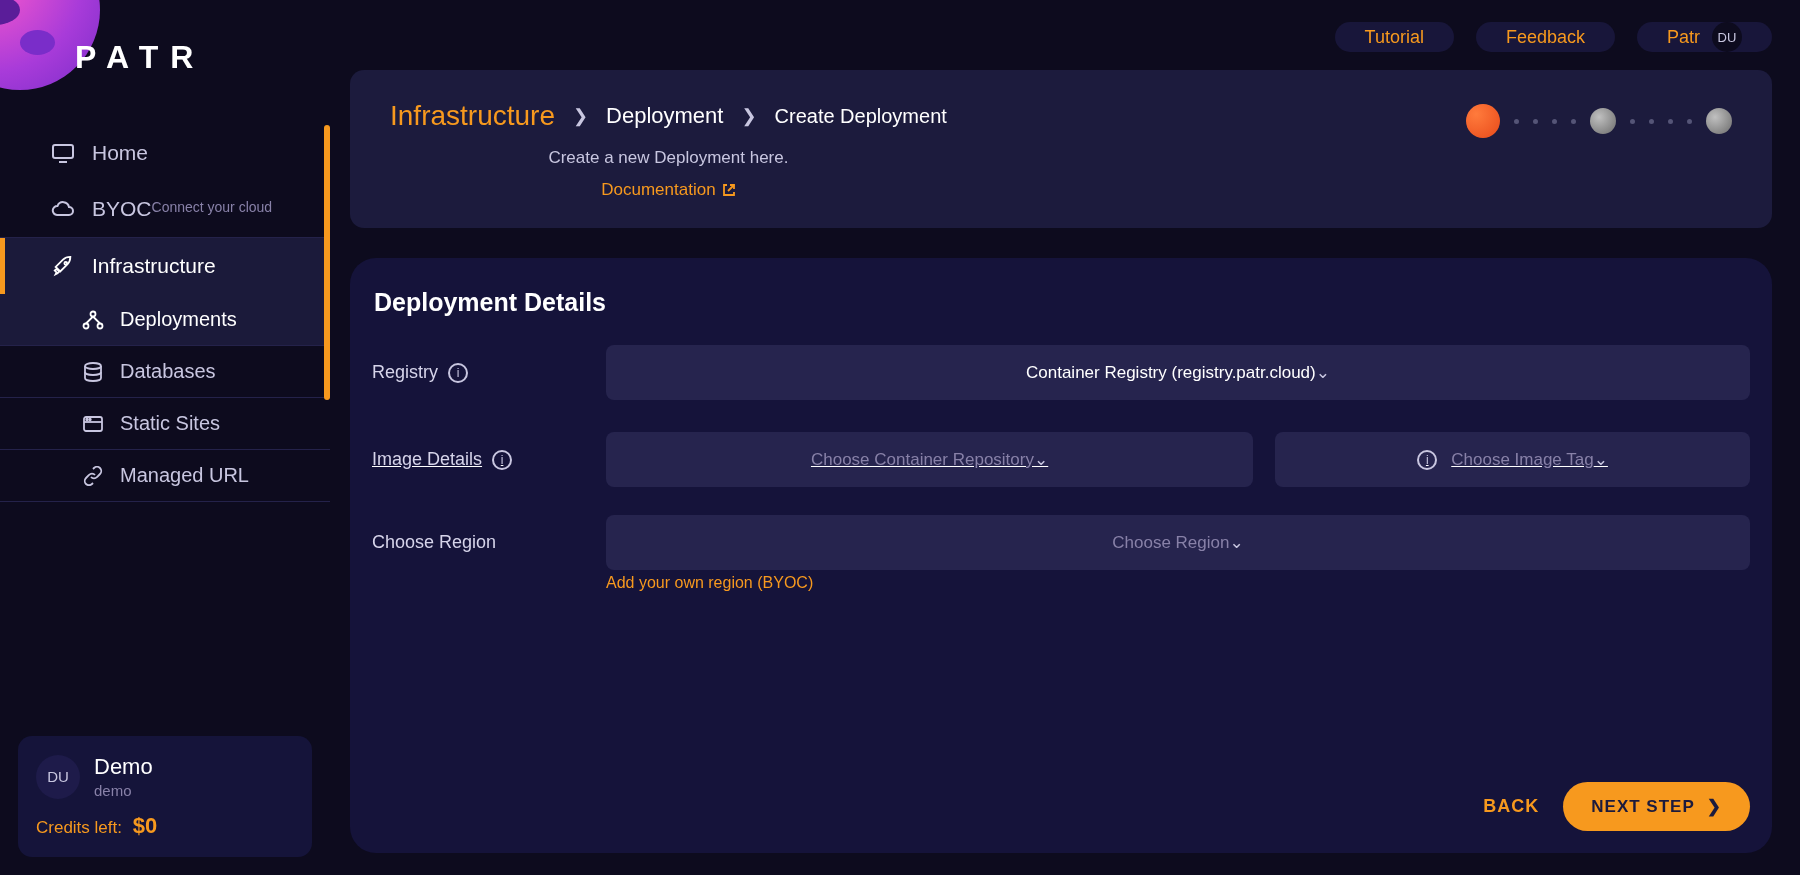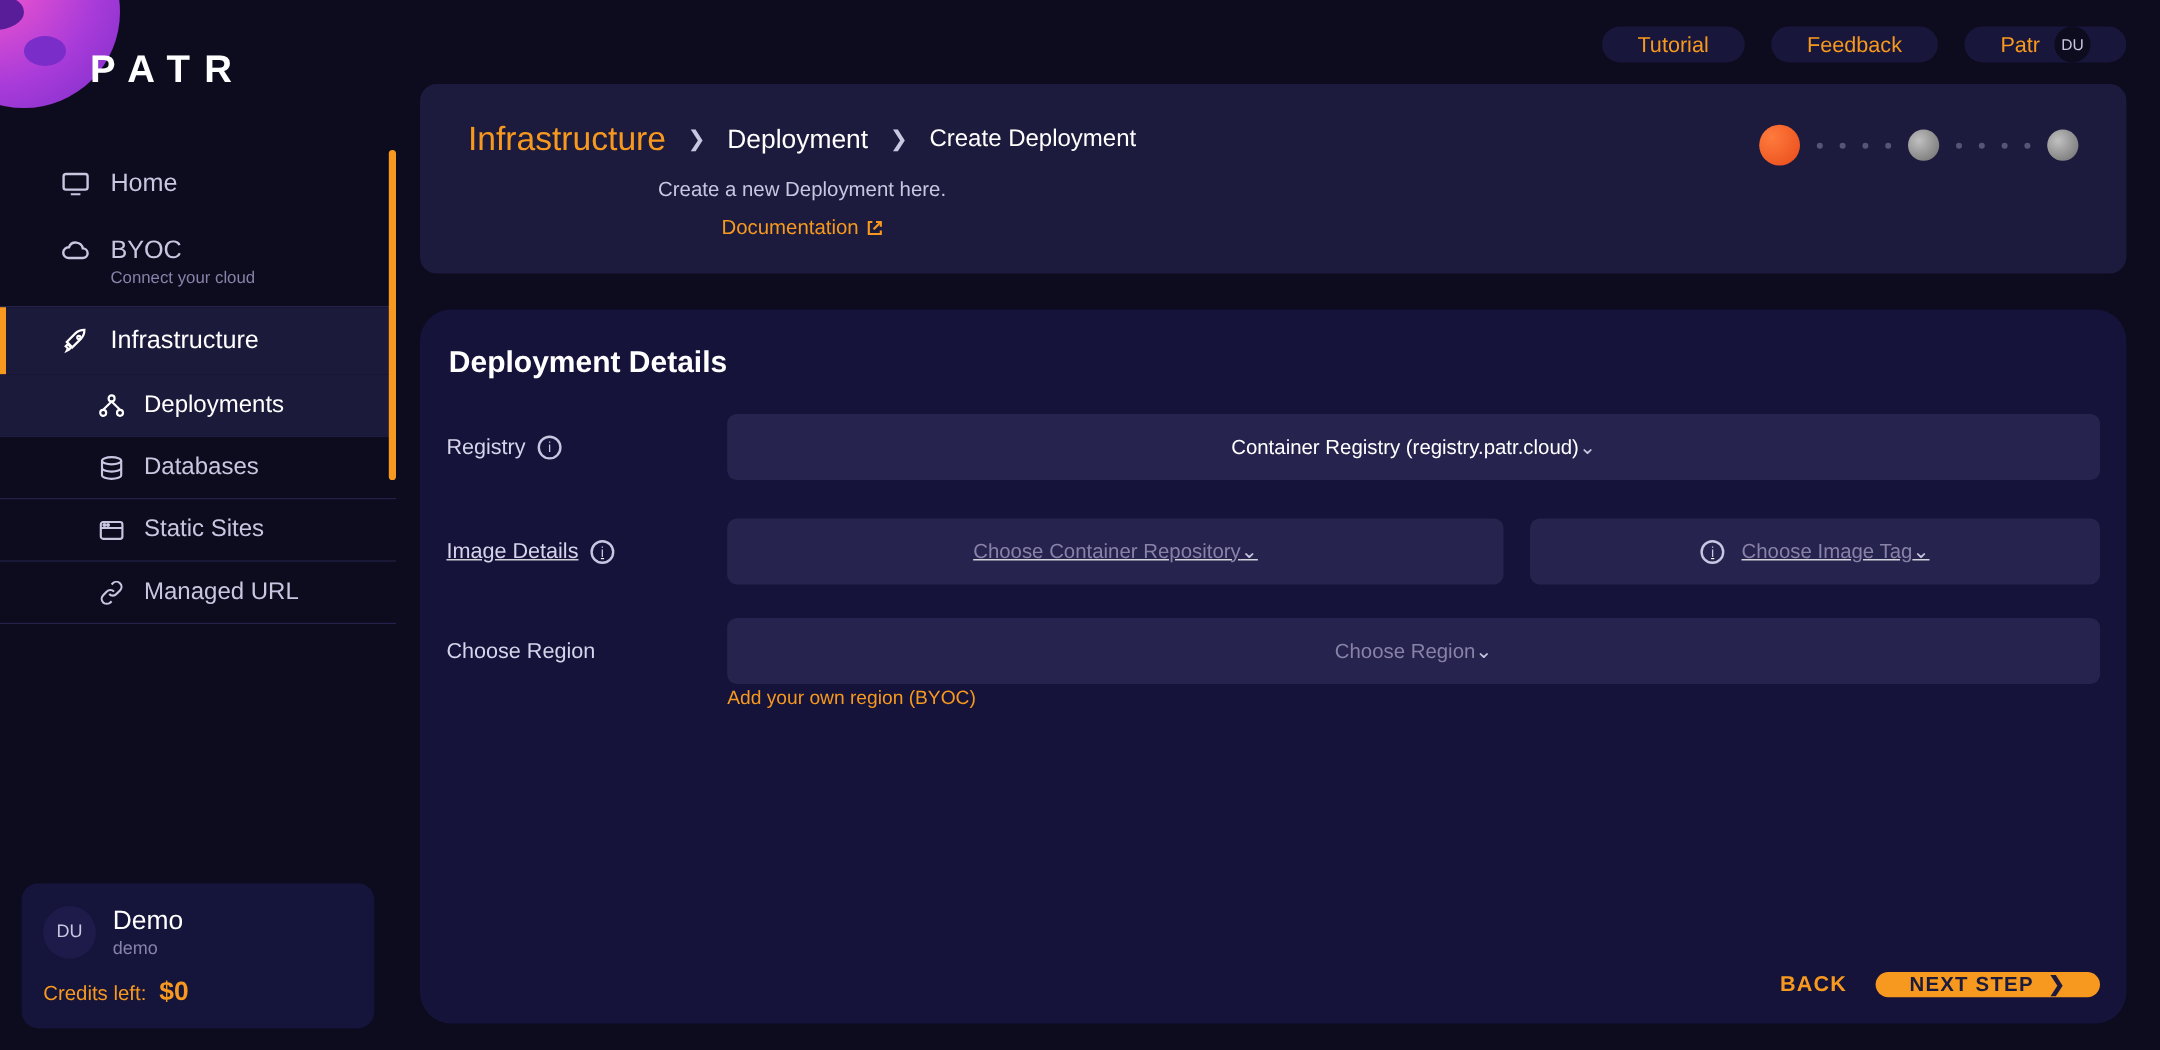--- a/index.html
+++ b/index.html
@@ -8,24 +8,24 @@
 
 .sidebar { width: 330px; background: #0d0b1e; display: flex; flex-direction: column; padding-top: 0; position: relative; }
 .logo-area { height: 115px; position: relative; display: flex; align-items: center; padding-left: 75px; }
 .planet { position: absolute; width: 160px; height: 160px; border-radius: 50%; background: radial-gradient(circle at 30% 30%, #ff5acb, #a83bd9 60%, #7a2dc9); top: -70px; left: -60px; filter: blur(0.5px); }
 .planet::before { content: ''; position: absolute; width: 50px; height: 30px; border-radius: 50%; background: #5a1d99; top: 65px; left: 30px; }
 .planet::after { content: ''; position: absolute; width: 35px; height: 25px; border-radius: 50%; background: #7a2dc9; top: 100px; left: 80px; }
 .logo-text { font-size: 32px; font-weight: 700; letter-spacing: 12px; color: #fff; z-index: 2; font-family: Arial; }
 
 .nav { flex: 1; position: relative; margin-top: 10px; }
 .nav-scrollbar { position: absolute; left: 324px; top: 0; width: 6px; height: 275px; background: #f7991e; border-radius: 3px; }
-.nav-item { display: flex; align-items: center; padding: 16px 28px 16px 48px; color: #c8c6e0; font-size: 21px; cursor: pointer; }
+.nav-item { display: flex; align-items: center; padding: 16px 28px 16px 48px; color: #c8c6e0; font-size: 21px; cursor: pointer; text-align: right; }
 .nav-item .icon { width: 30px; height: 24px; margin-right: 14px; display: flex; align-items: center; justify-content: center; }
 .nav-item.byoc { flex-direction: row; align-items: flex-start; }
-.nav-item .byoc-text { display: flex; flex-direction: column; }
+.nav-item .byoc-text { display: flex; flex-direction: row; }
 .nav-item .byoc-sub { font-size: 14px; color: #8881a8; margin-top: 2px; }
 .nav-item.active { background: #1b1a3a; border-left: 5px solid #f7991e; padding-left: 43px; color: #fff; }
 .nav-sub { padding: 14px 20px 14px 78px; font-size: 20px; color: #c8c6e0; display: flex; align-items: center; cursor: pointer; }
 .nav-sub .icon { width: 30px; height: 22px; margin-right: 12px; display: flex; align-items: center; justify-content: center; }
 .nav-sub.sub-active { background: #1b1a3a; color: #fff; }
 .nav-rule { border-top: 1px solid #24224a; }
 
 .user-card { margin: 12px 18px 18px; background: #15143a; border-radius: 14px; padding: 18px; }
 .user-row { display: flex; align-items: center; gap: 14px; margin-bottom: 14px; }
 .user-avatar { width: 44px; height: 44px; border-radius: 50%; background: #1e1b4a; display: flex; align-items: center; justify-content: center; font-size: 15px; color: #c8c6e0; }
@@ -69,21 +69,21 @@
 .select.muted { color: #8881a8; }
 .two-col { display: flex; gap: 22px; flex: 1; }
 .select .chev { color: #c8c6e0; }
 .info-circle { width: 20px; height: 20px; border: 2px solid #c8c6e0; border-radius: 50%; display: flex; align-items: center; justify-content: center; font-size: 12px; color: #c8c6e0; }
 .info-circle.inside { margin-right: 14px; }
 .byoc-note { margin-left: 234px; margin-top: -10px; color: #f7991e; font-size: 16px; }
 .mt-top { margin-top: 4px; text-decoration: underline; }
 
 .footer { display: flex; justify-content: flex-end; align-items: center; gap: 24px; margin-top: auto; padding-top: 20px; }
 .back-btn { color: #f7991e; font-size: 18px; font-weight: 600; cursor: pointer; letter-spacing: 1px; }
-.next-btn { background: #f7991e; color: #1c1b3d; border-radius: 999px; padding: 0 28px; font-size: 17px; font-weight: 700; letter-spacing: 1px; display: flex; align-items: center; gap: 12px; cursor: pointer; }
+.next-btn { background: #f7991e; color: #1c1b3d; border-radius: 999px; padding: 14px 28px; font-size: 17px; font-weight: 700; letter-spacing: 1px; display: flex; align-items: center; gap: 12px; cursor: pointer; }
 </style>
 </head>
 <body>
 
 <div class="sidebar">
   <div class="logo-area">
     <div class="planet"></div>
     <div class="logo-text">PATR</div>
   </div>
 

